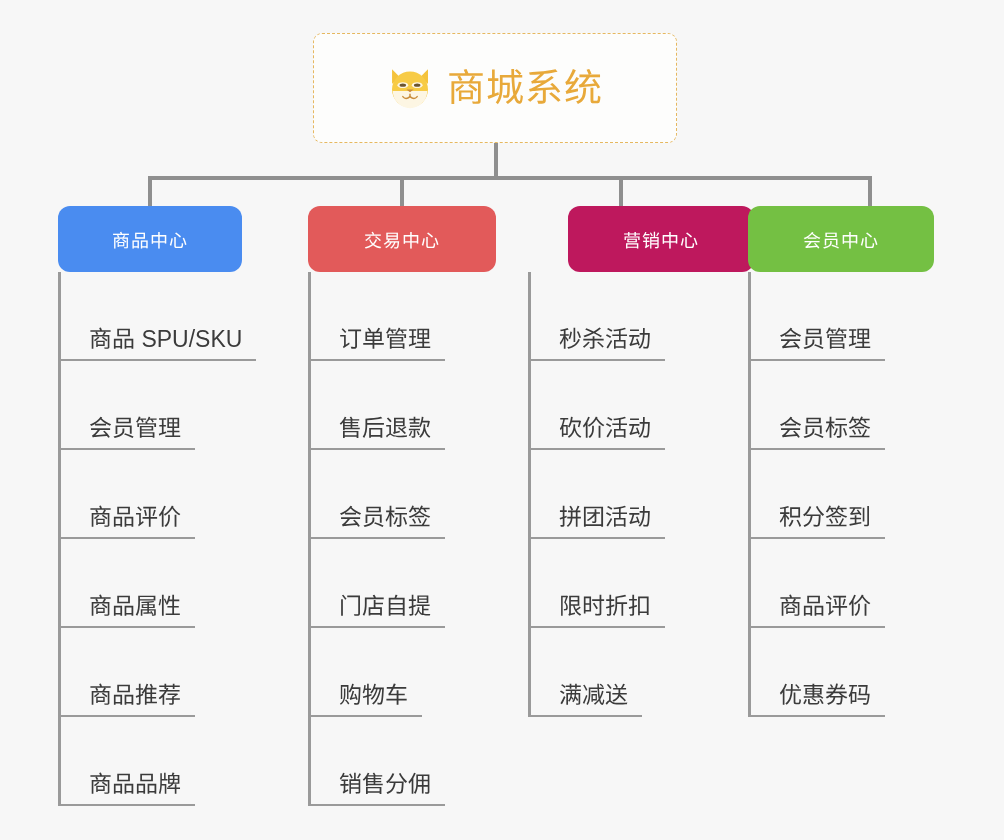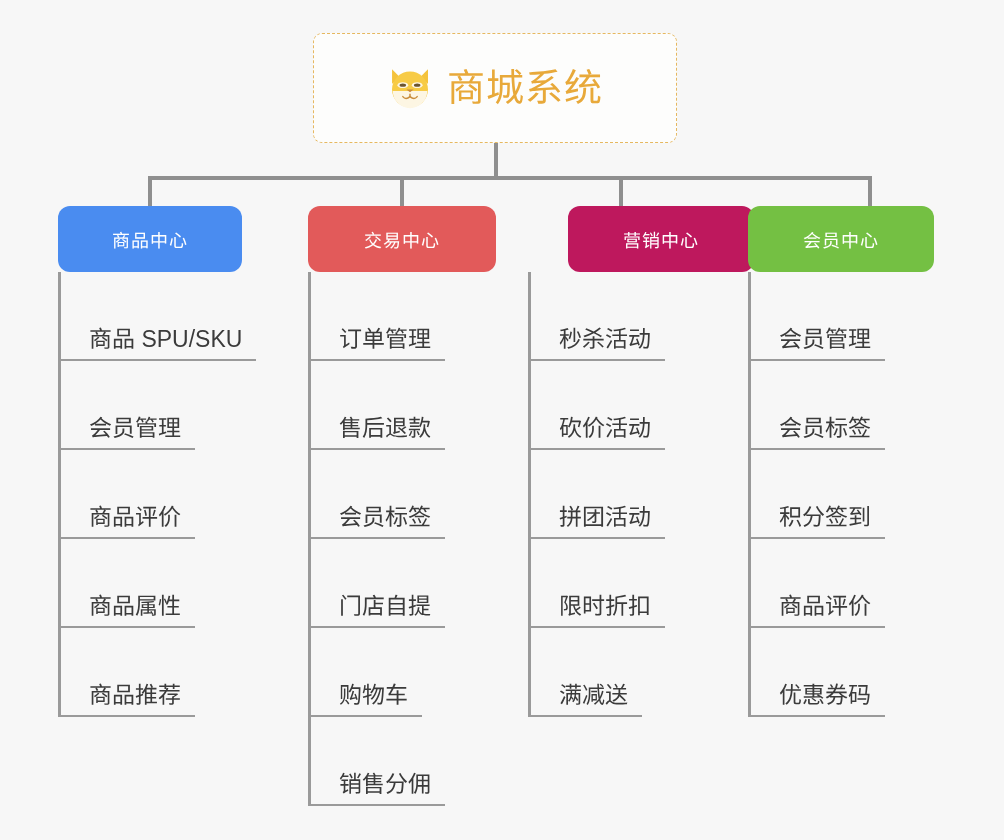--- a/index.html
+++ b/index.html
@@ -173,20 +173,23 @@
         </div>
       <div class="leaf">
           <span class="leaf-label">商品评价</span>
         </div>
       <div class="leaf">
           <span class="leaf-label">商品属性</span>
         </div>
       <div class="leaf">
           <span class="leaf-label">商品推荐</span>
         </div>
+      <div class="leaf">
+          <span class="leaf-label">商品品牌</span>
+        </div>
     </div>
   </div>
 
   <div class="column col-1">
     <div class="col-head">交易中心</div>
     <div class="col-body">
       <div class="leaf">
           <span class="leaf-label">订单管理</span>
         </div>
       <div class="leaf">

